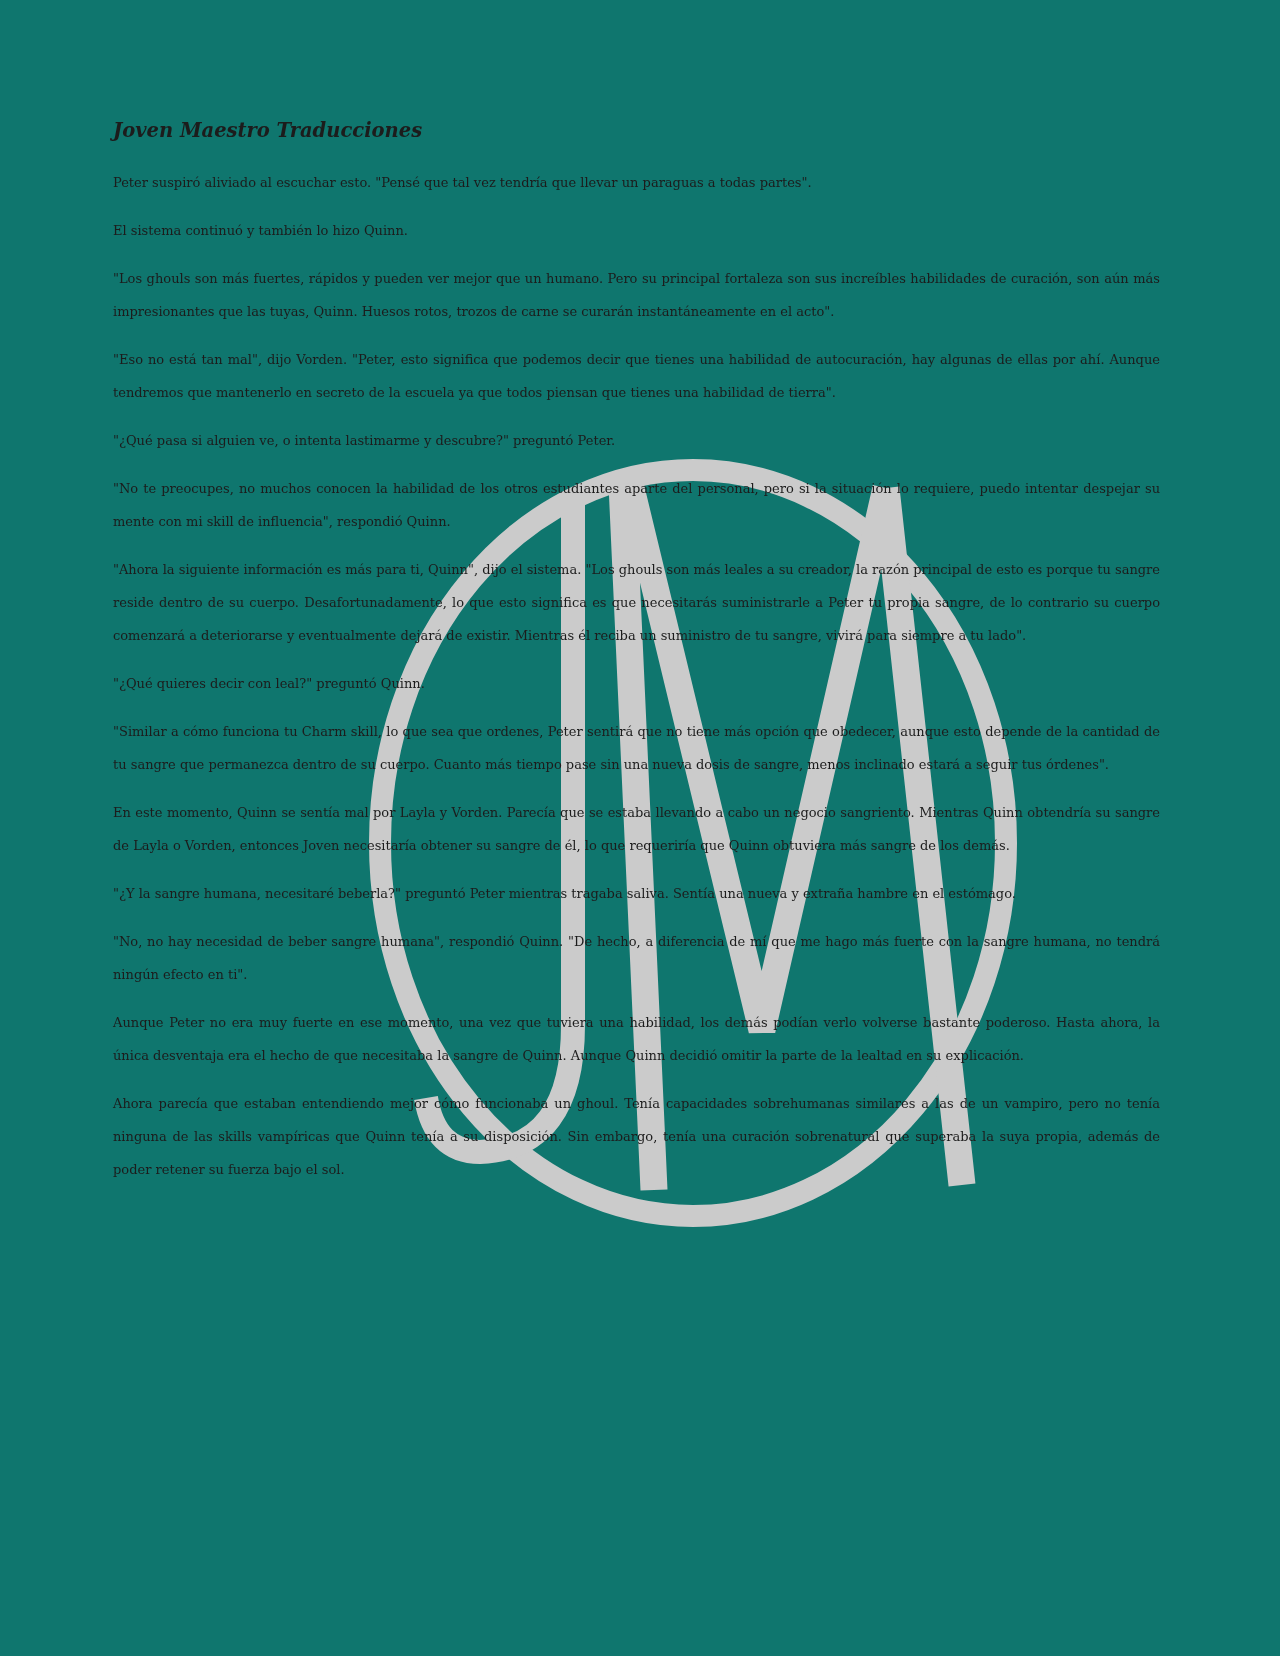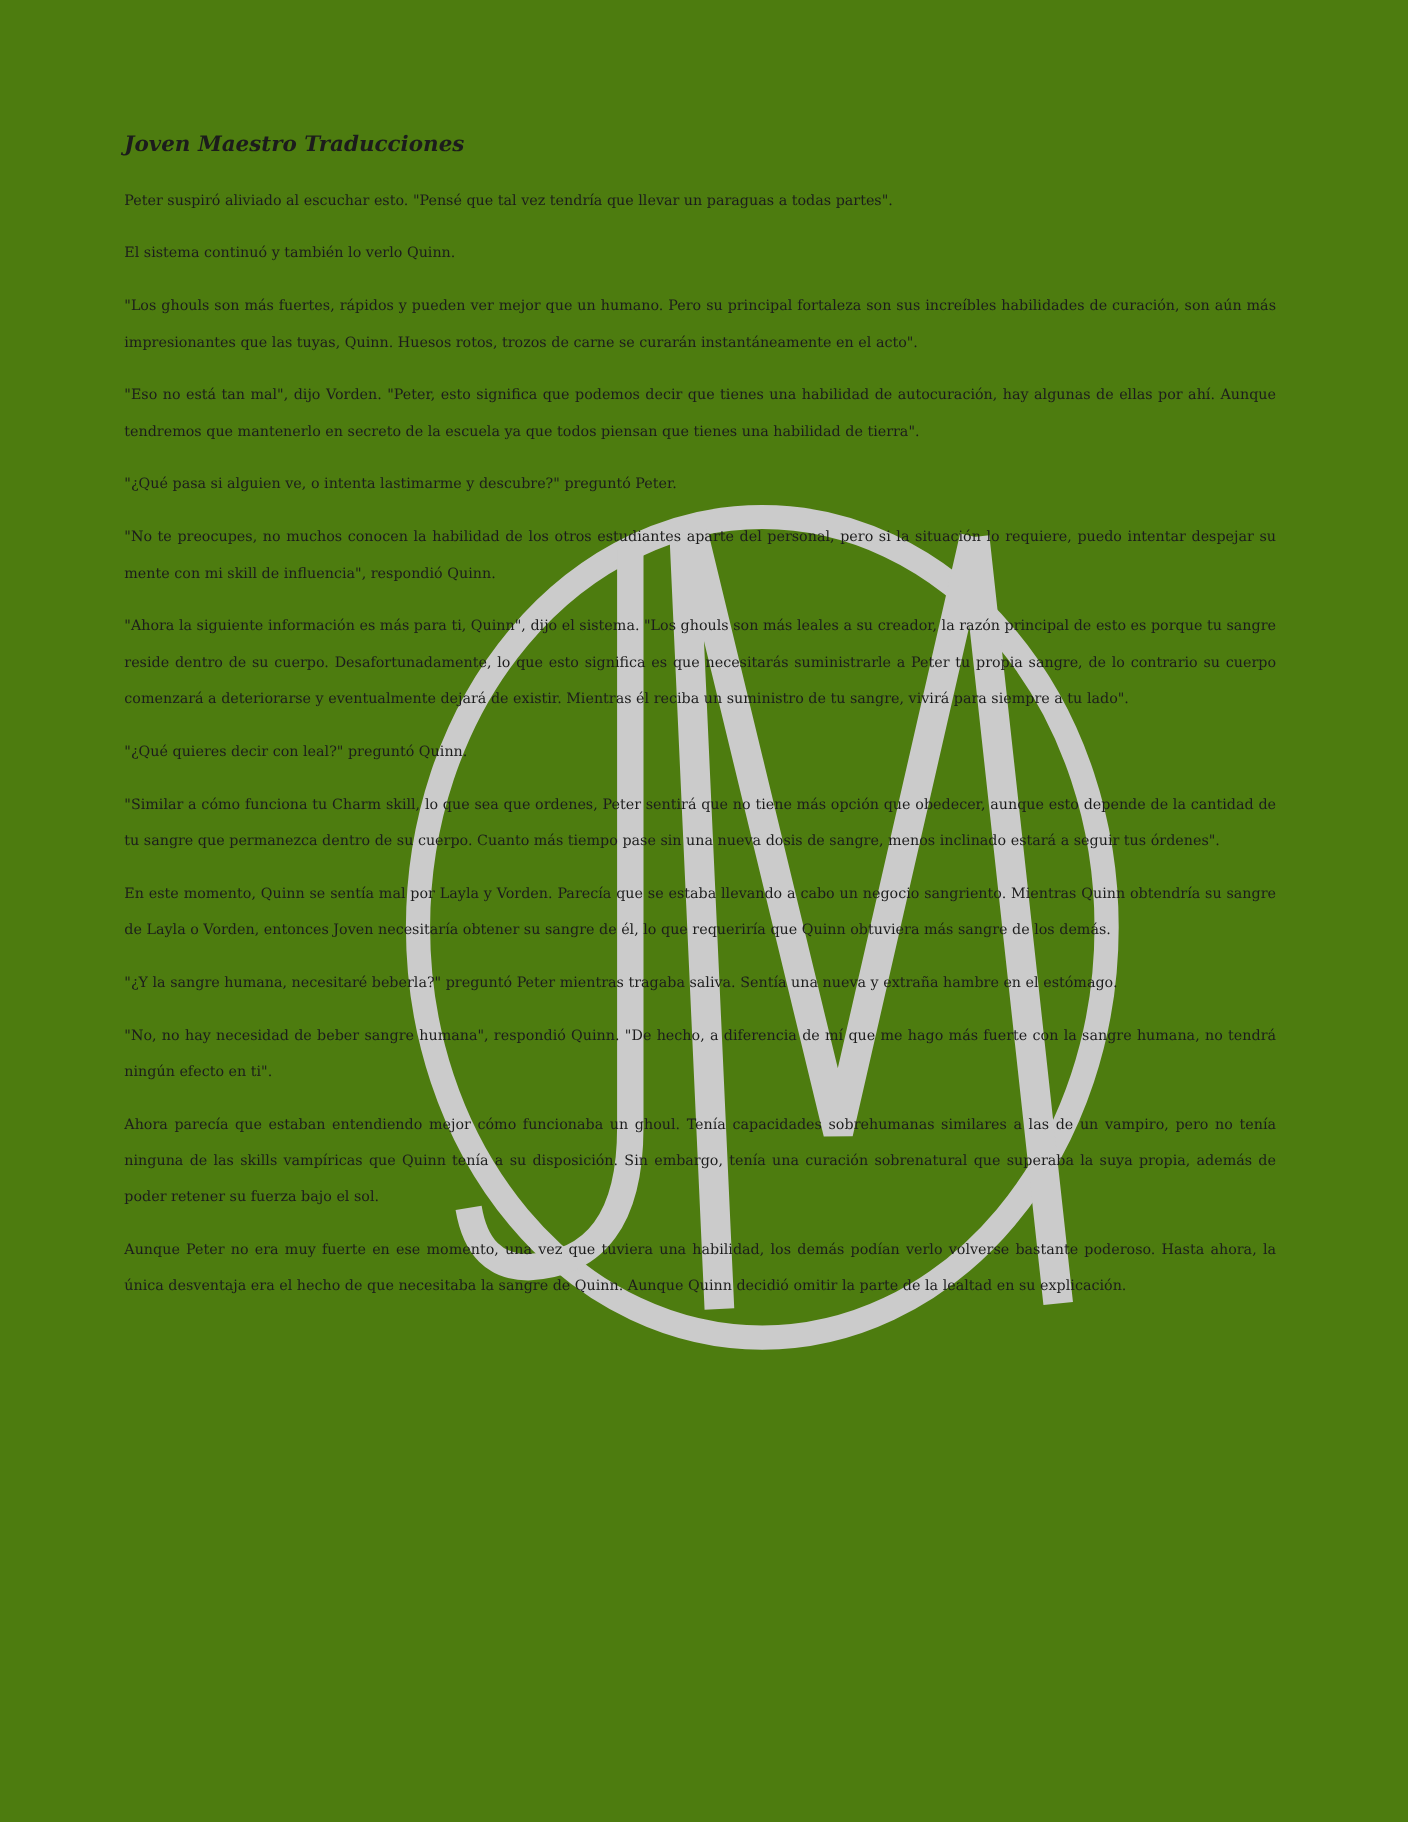--- a/index.html
+++ b/index.html
@@ -4,21 +4,21 @@
 <style>
   html, body {
     margin: 0;
     padding: 0;
     background: #ffffff;
   }
   .page {
     position: relative;
     width: 1280px;
     height: 1656px;
-    background: #4d7c0f;
+    background: #0f766e;
     overflow: hidden;
     font-family: "DejaVu Serif", "Liberation Serif", serif;
   }
   .watermark {
     position: absolute;
     top: 0;
     left: 0;
     width: 1280px;
     height: 1656px;
     z-index: 0;
@@ -54,28 +54,28 @@
 
   <svg class="watermark" viewBox="0 0 1280 1656" xmlns="http://www.w3.org/2000/svg">
     <ellipse cx="693" cy="843" rx="313" ry="373" fill="none" stroke="#cbcbcb" stroke-width="22"></ellipse>
     <path d="M573,500 L573,1025 Q573,1148 480,1152 Q435,1152 426,1098" fill="none" stroke="#cbcbcb" stroke-width="24"></path>
     <path d="M622,484 L654,1190 M630,484 L762,1030 L886,488 M886,488 L962,1185" fill="none" stroke="#cbcbcb" stroke-width="27"></path>
   </svg>
 
   <div class="content">
     <h1 class="doc-title">Joven Maestro Traducciones</h1>
     <p>Peter suspiró aliviado al escuchar esto. "Pensé que tal vez tendría que llevar un paraguas a todas partes".</p>
-    <p>El sistema continuó y también lo verlo Quinn.</p>
+    <p>El sistema continuó y también lo hizo Quinn.</p>
     <p>"Los ghouls son más fuertes, rápidos y pueden ver mejor que un humano. Pero su principal fortaleza son sus increíbles habilidades de curación, son aún más impresionantes que las tuyas, Quinn. Huesos rotos, trozos de carne se curarán instantáneamente en el acto".</p>
     <p>"Eso no está tan mal", dijo Vorden. "Peter, esto significa que podemos decir que tienes una habilidad de autocuración, hay algunas de ellas por ahí. Aunque tendremos que mantenerlo en secreto de la escuela ya que todos piensan que tienes una habilidad de tierra".</p>
     <p>"¿Qué pasa si alguien ve, o intenta lastimarme y descubre?" preguntó Peter.</p>
     <p>"No te preocupes, no muchos conocen la habilidad de los otros estudiantes aparte del personal, pero si la situación lo requiere, puedo intentar despejar su mente con mi skill de influencia", respondió Quinn.</p>
     <p>"Ahora la siguiente información es más para ti, Quinn", dijo el sistema. "Los ghouls son más leales a su creador, la razón principal de esto es porque tu sangre reside dentro de su cuerpo. Desafortunadamente, lo que esto significa es que necesitarás suministrarle a Peter tu propia sangre, de lo contrario su cuerpo comenzará a deteriorarse y eventualmente dejará de existir. Mientras él reciba un suministro de tu sangre, vivirá para siempre a tu lado".</p>
     <p>"¿Qué quieres decir con leal?" preguntó Quinn.</p>
     <p>"Similar a cómo funciona tu Charm skill, lo que sea que ordenes, Peter sentirá que no tiene más opción que obedecer, aunque esto depende de la cantidad de tu sangre que permanezca dentro de su cuerpo. Cuanto más tiempo pase sin una nueva dosis de sangre, menos inclinado estará a seguir tus órdenes".</p>
     <p>En este momento, Quinn se sentía mal por Layla y Vorden. Parecía que se estaba llevando a cabo un negocio sangriento. Mientras Quinn obtendría su sangre de Layla o Vorden, entonces Joven necesitaría obtener su sangre de él, lo que requeriría que Quinn obtuviera más sangre de los demás.</p>
     <p>"¿Y la sangre humana, necesitaré beberla?" preguntó Peter mientras tragaba saliva. Sentía una nueva y extraña hambre en el estómago.</p>
     <p>"No, no hay necesidad de beber sangre humana", respondió Quinn. "De hecho, a diferencia de mí que me hago más fuerte con la sangre humana, no tendrá ningún efecto en ti".</p>
+    <p>Aunque Peter no era muy fuerte en ese momento, una vez que tuviera una habilidad, los demás podían verlo volverse bastante poderoso. Hasta ahora, la única desventaja era el hecho de que necesitaba la sangre de Quinn. Aunque Quinn decidió omitir la parte de la lealtad en su explicación.</p>
     <p>Ahora parecía que estaban entendiendo mejor cómo funcionaba un ghoul. Tenía capacidades sobrehumanas similares a las de un vampiro, pero no tenía ninguna de las skills vampíricas que Quinn tenía a su disposición. Sin embargo, tenía una curación sobrenatural que superaba la suya propia, además de poder retener su fuerza bajo el sol.</p>
-    <p>Aunque Peter no era muy fuerte en ese momento, una vez que tuviera una habilidad, los demás podían verlo volverse bastante poderoso. Hasta ahora, la única desventaja era el hecho de que necesitaba la sangre de Quinn. Aunque Quinn decidió omitir la parte de la lealtad en su explicación.</p>
   </div>
 
 </div>
 
 </body></html>

